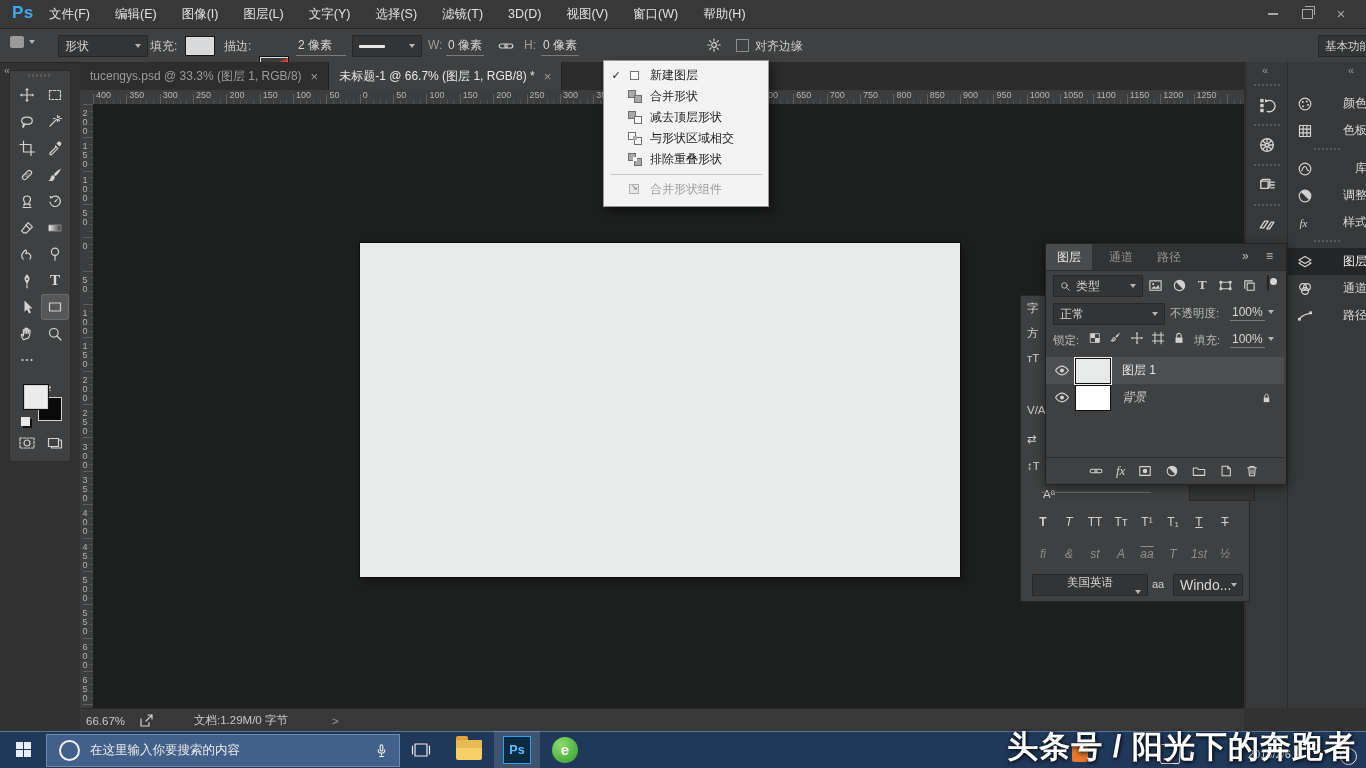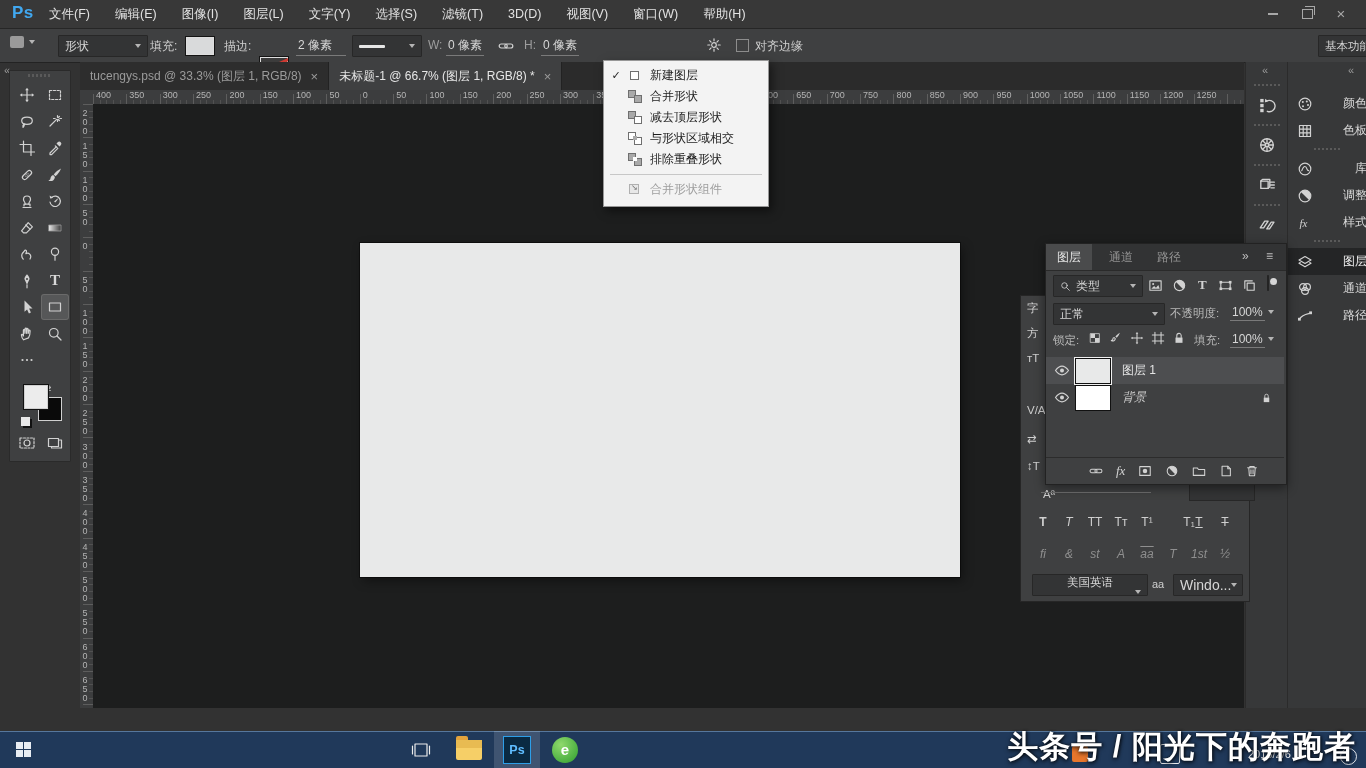--- a/index.html
+++ b/index.html
@@ -469,41 +469,52 @@
       <span class="vnum" style="top: 437.55px;">450</span>
       <span class="vnum" style="top: 470.9px;">500</span>
       <span class="vnum" style="top: 504.25px;">550</span>
       <span class="vnum" style="top: 537.6px;">600</span>
       <span class="vnum" style="top: 570.95px;">650</span>
     </div>
   <div id="pasteboard" class="abs">
     <div id="canvas" class="abs" style="left:267px;top:139px;"></div>
   </div>
 
+  <div id="statusbar" class="abs">
+    <span style="margin-left:6px;">66.67%</span>
+    <span class="icon" style="margin-left:14px;">
+      <svg width="15" height="14" viewBox="0 0 15 14">
+          <path d="M2 5v7h8V8.5"></path>
+          <path d="M7 7l6-6M9 1h4v4"></path>
+        </svg>
+    </span>
+    <span style="margin-left:40px;">文档:1.29M/0 字节</span>
+    <span style="margin-left:44px;color:#9d9d9d;">&gt;</span>
+  </div>
 
   <div id="charpanel" class="abs">
     <div id="charfrags">
         <span class="frag" style="left: 6px; top: 5px;">字</span>
         <span class="frag" style="left: 6px; top: 30px;">方</span>
         <span class="frag" style="left: 6px; top: 56px;">ᴛT</span>
         <span class="frag" style="left: 6px; top: 108px;">V/A</span>
         <span class="frag" style="left: 6px; top: 136px;">⇄</span>
         <span class="frag" style="left: 6px; top: 164px;">↕T</span>
         <span class="frag" style="left: 22px; top: 192px;">Aª</span>
       </div>
 
     <span class="abs" style="left:20px;top:196px;width:110px;border-bottom:1px solid #6d6d6d;"></span>
     <span class="abs" style="left:168px;top:186px;width:64px;height:17px;border:1px solid #272727;background:#333435;"></span>
     <div id="stylerow" class="abs" style="left:10px;top:216px;width:210px;height:22px;">
         <span class="cbtn" style="left: 0px; top: 0px; font-weight: bold;">T</span>
         <span class="cbtn" style="left: 26px; top: 0px; font-style: italic;">T</span>
         <span class="cbtn" style="left: 52px; top: 0px;">TT</span>
         <span class="cbtn" style="left: 78px; top: 0px;">Tᴛ</span>
         <span class="cbtn" style="left: 104px; top: 0px;">T¹</span>
-        <span class="cbtn" style="left: 130px; top: 0px; margin-left: 16px;">T₁</span>
+        <span class="cbtn" style="left: 130px; top: 0px;">T₁</span>
         <span class="cbtn" style="left: 156px; top: 0px; text-decoration: underline;">T</span>
         <span class="cbtn" style="left: 182px; top: 0px; text-decoration: line-through;">T</span>
       </div>
     <div id="ligrow" class="abs" style="left:10px;top:248px;width:210px;height:22px;">
         <span class="cbtn lig" style="left: 0px; top: 0px; font-style: italic;">fi</span>
         <span class="cbtn lig" style="left: 26px; top: 0px; font-style: italic;">&amp;</span>
         <span class="cbtn lig" style="left: 52px; top: 0px; font-style: italic;">st</span>
         <span class="cbtn lig" style="left: 78px; top: 0px; font-style: italic;">A</span>
         <span class="cbtn lig" style="left: 104px; top: 0px; font-style: italic; text-decoration: overline;">aa</span>
         <span class="cbtn lig" style="left: 130px; top: 0px; font-style: italic;">T</span>
@@ -843,20 +854,30 @@
 
   <div id="taskbar" class="abs"></div>
   <div id="startbtn" class="abs">
     <span class="winlogo">
         <i></i>
         <i></i>
         <i></i>
         <i></i>
       </span>
   </div>
+  <div id="searchbox" class="abs">
+    <span class="cortana"></span>
+    <span id="searchtext">在这里输入你要搜索的内容</span>
+    <span class="icon" style="margin-right:10px;">
+      <svg width="15" height="16" viewBox="0 0 16 16" style="stroke:#eceduc;stroke:#ececec;">
+          <rect x="6.6" y="1.5" width="2.8" height="6.5" rx="1.4"></rect>
+          <path d="M4.5 6.8a3.5 3.5 0 007 0M8 10.3v2.2M5.8 13.8h4.4"></path>
+        </svg>
+      </span>
+  </div>
   <div class="tbtn abs icon" style="left:398px;">
     <svg width="20" height="18" viewBox="0 0 20 18" style="stroke:#ececec;">
         <rect x="4" y="3" width="12" height="12"></rect>
         <path d="M1.5 5v8M18.5 5v8"></path>
       </svg>
   </div>
   <div class="tbtn abs" style="left:446px;">
       <span class="folder"></span>
     </div>
   <div class="tbtn abs active" style="left:494px;">

